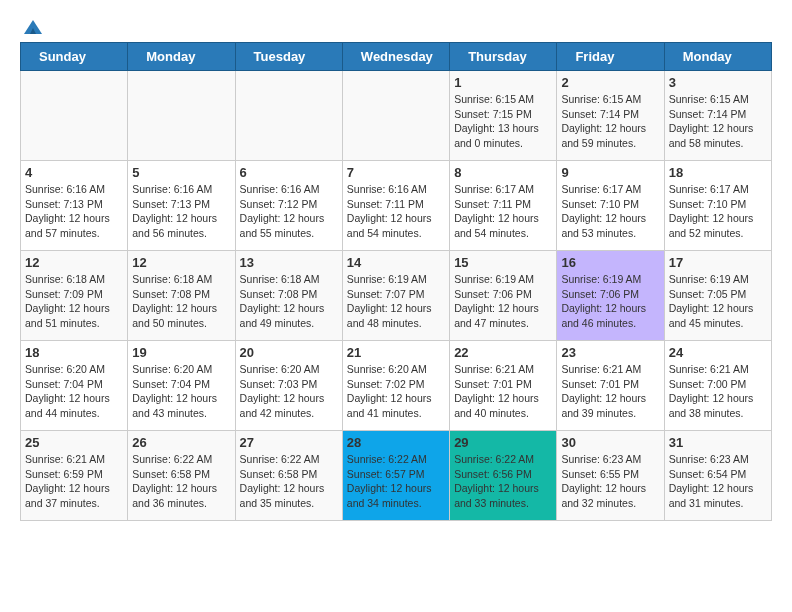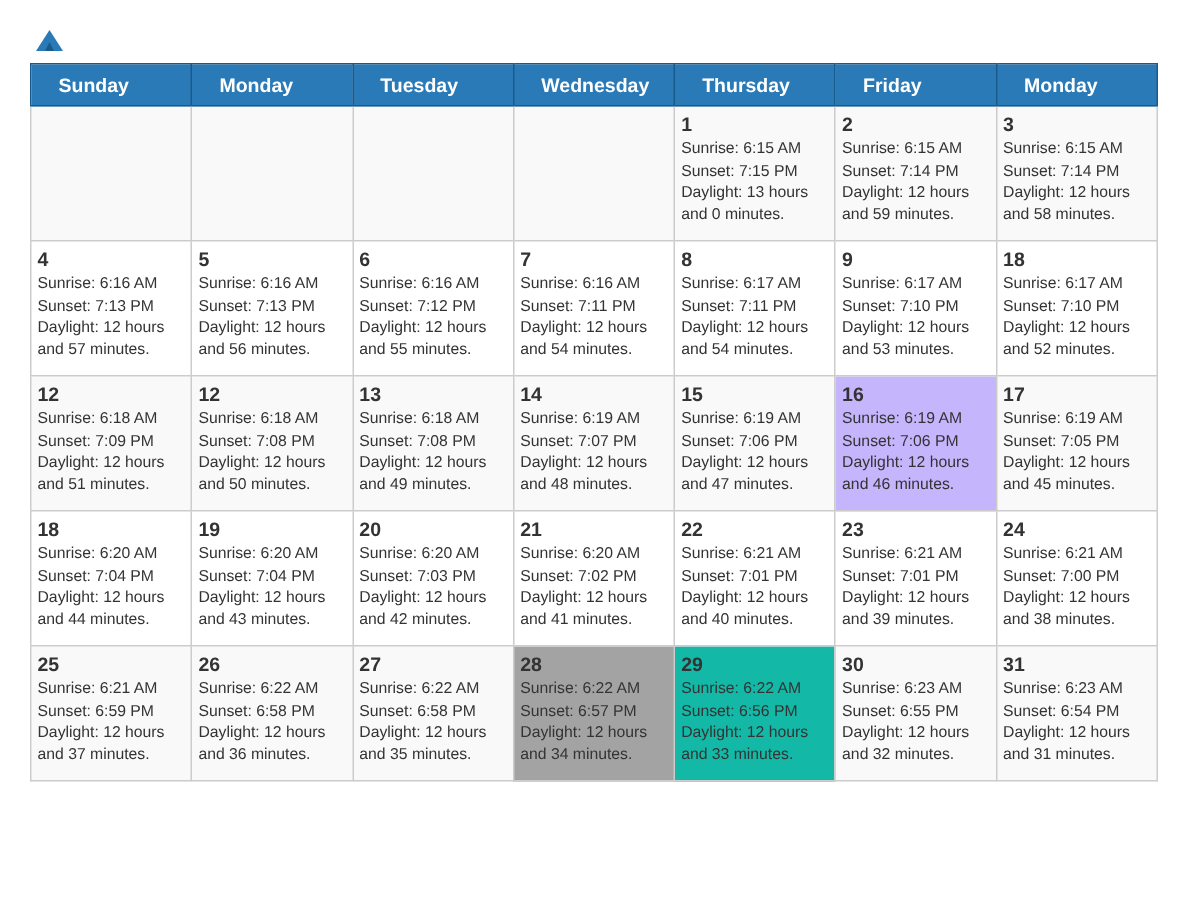--- a/index.html
+++ b/index.html
@@ -233,21 +233,21 @@
         <span class="day-info">Sunrise: 6:21 AM<br>Sunset: 6:59 PM<br>Daylight: 12 hours and 37 minutes.</span>
       </td>
         <td style="background-color: rgb(249, 249, 249); margin-top: 16px;">
         <span class="day-num">26</span>
         <span class="day-info">Sunrise: 6:22 AM<br>Sunset: 6:58 PM<br>Daylight: 12 hours and 36 minutes.</span>
       </td>
         <td style="background-color: rgb(249, 249, 249);">
         <span class="day-num">27</span>
         <span class="day-info">Sunrise: 6:22 AM<br>Sunset: 6:58 PM<br>Daylight: 12 hours and 35 minutes.</span>
       </td>
-        <td style="background-color: #a3a3a3;">
+        <td style="background-color: #0ea5e9;">
         <span class="day-num">28</span>
         <span class="day-info">Sunrise: 6:22 AM<br>Sunset: 6:57 PM<br>Daylight: 12 hours and 34 minutes.</span>
       </td>
         <td style="background-color: #14b8a6;">
         <span class="day-num">29</span>
         <span class="day-info">Sunrise: 6:22 AM<br>Sunset: 6:56 PM<br>Daylight: 12 hours and 33 minutes.</span>
       </td>
         <td style="background-color: rgb(249, 249, 249);">
         <span class="day-num">30</span>
         <span class="day-info">Sunrise: 6:23 AM<br>Sunset: 6:55 PM<br>Daylight: 12 hours and 32 minutes.</span>

